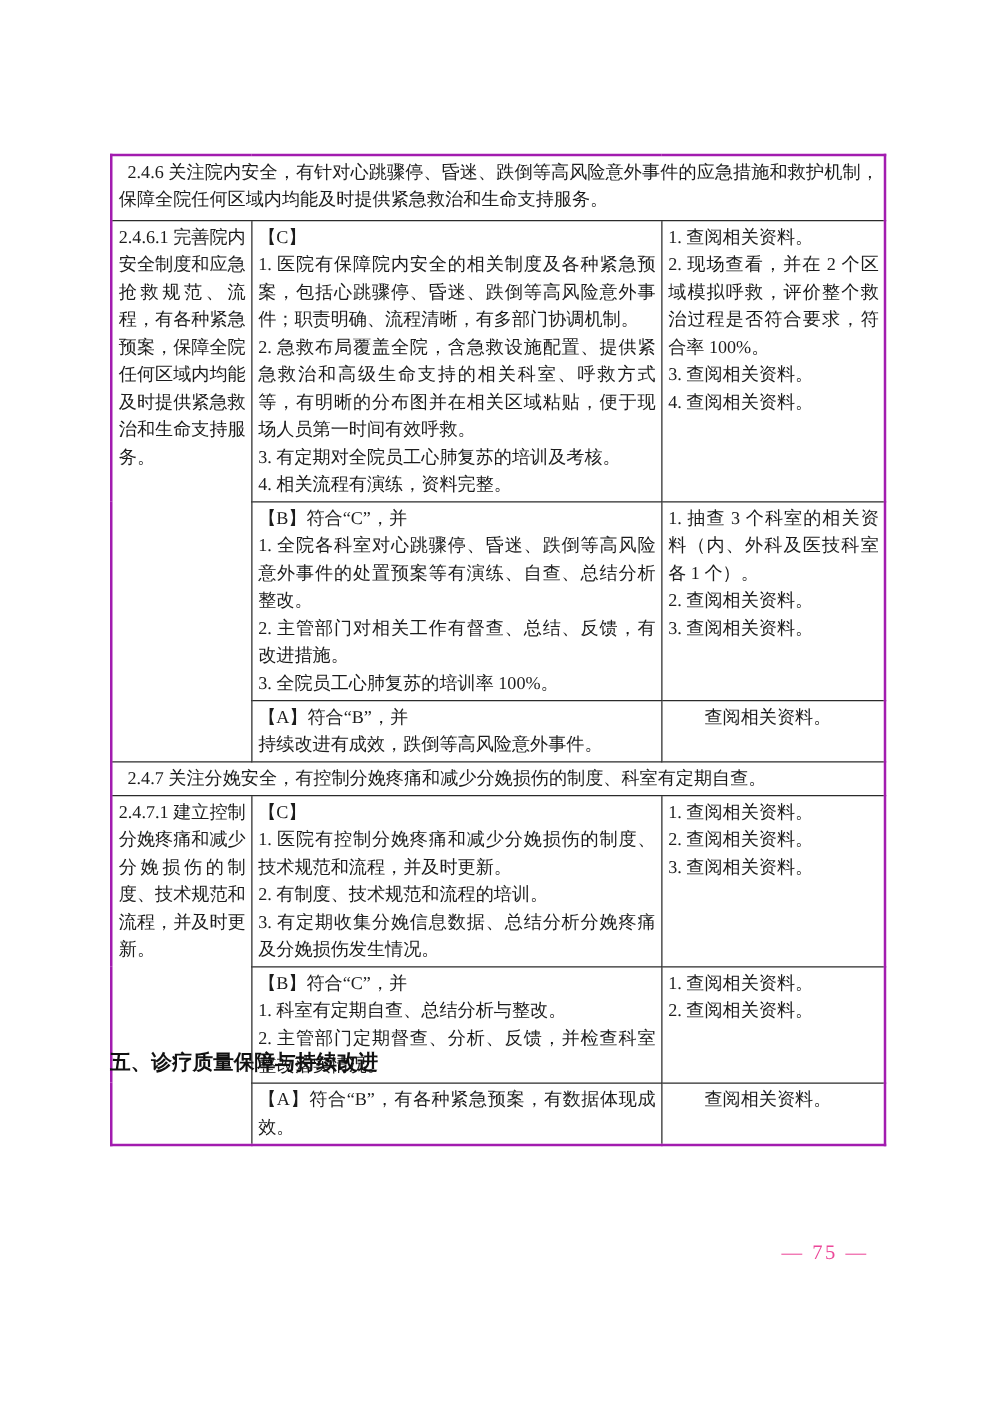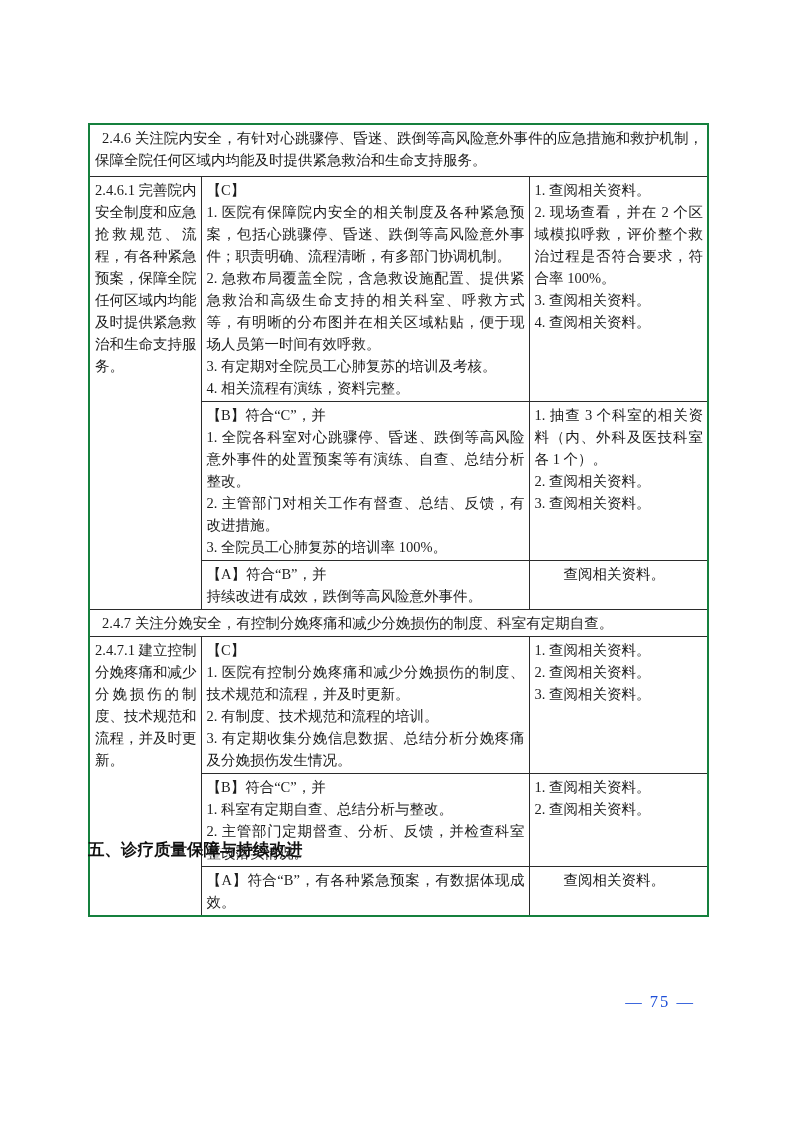--- a/index.html
+++ b/index.html
@@ -10,21 +10,21 @@
     background: #ffffff;
     font-family: "Liberation Serif", "DejaVu Serif", serif;
     color: #1c1c1c;
     overflow: hidden;
   }
   table.doc-table {
     position: absolute;
     border-collapse: collapse;
     table-layout: fixed;
     width: 619px;
-    border: 2px solid #15803d;
+    border: 2px solid #a21caf;
   }
   .doc-table td, .doc-table th {
     border: 1px solid #2b2b2b;
     vertical-align: top;
     padding: 2px 4px 2px 5px;
     font-size: 14.5px;
     line-height: 22px;
     text-align: justify;
     white-space: pre-line;
     font-weight: normal;
@@ -52,21 +52,21 @@
     color: #111111;
   }
   .page-number {
     position: absolute;
     top: 992px;
     left: 600px;
     width: 120px;
     text-align: center;
     font-size: 16.5px;
     letter-spacing: 2px;
-    color: #1d4ed8;
+    color: #ec4899;
   }
 </style>
 </head>
 <body>
 
 <div class="page">
 
   <table class="doc-table" id="table-1">
     <colgroup>
       <col style="width:112px">

